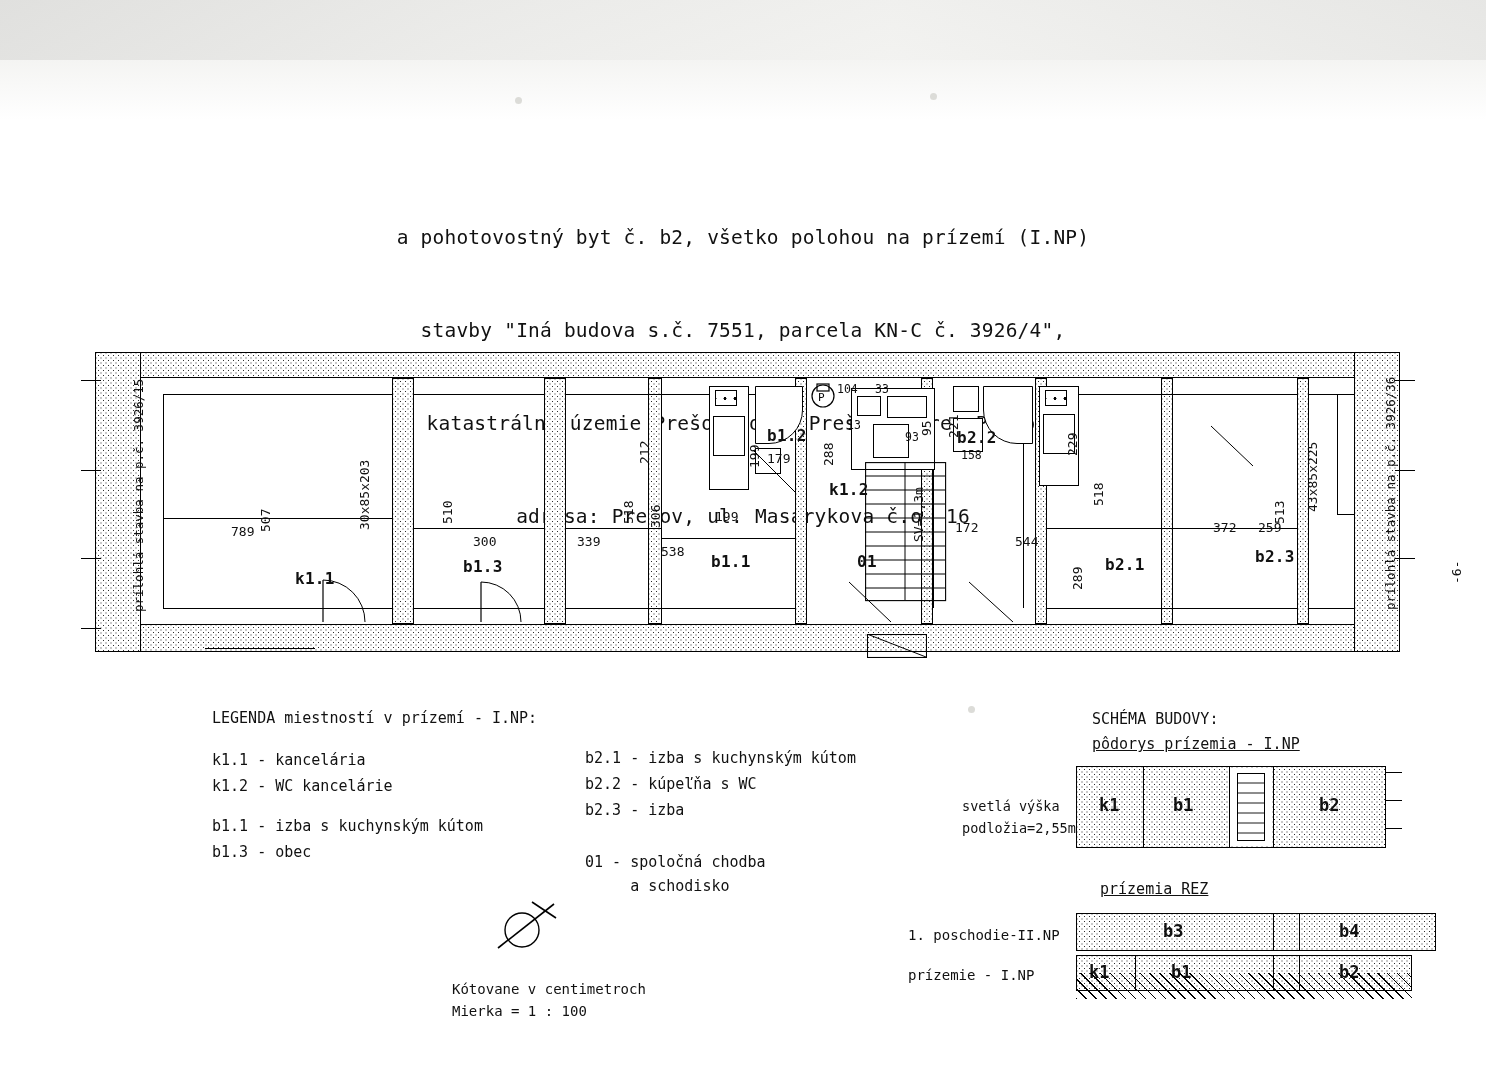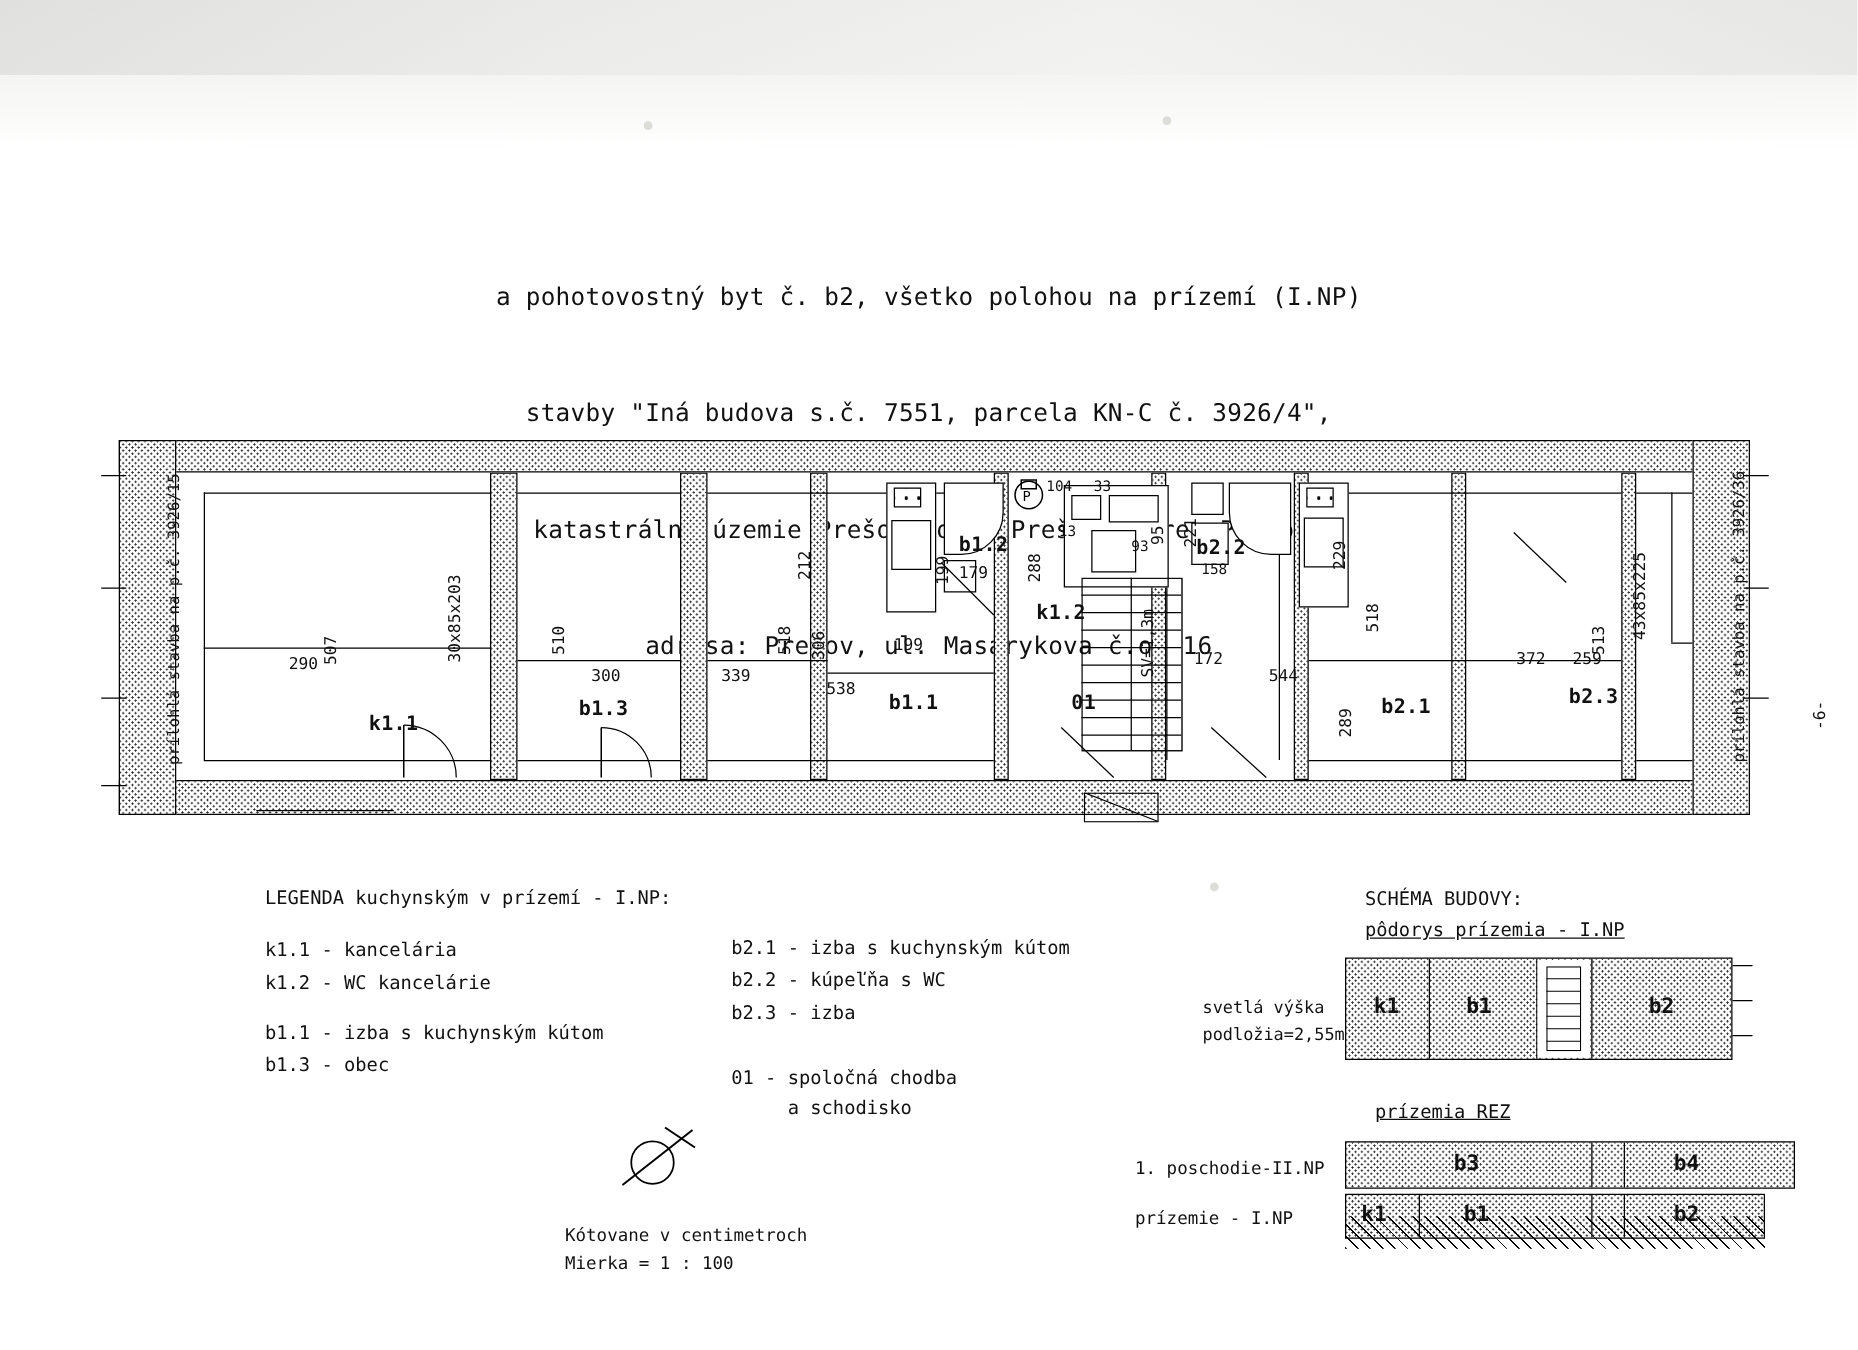--- a/index.html
+++ b/index.html
@@ -340,21 +340,21 @@
   <div class="rlabel" style="left:200px; top:200px;margin-top:17px;">k1.1</div>
   <div class="rlabel" style="left:368px; top:205px;">b1.3</div>
   <div class="rlabel" style="left:616px; top:200px;">b1.1</div>
   <div class="rlabel" style="left:672px; top:74px;">b1.2</div>
   <div class="rlabel" style="left:734px; top:128px;">k1.2</div>
   <div class="rlabel" style="left:762px; top:200px;">01</div>
   <div class="rlabel" style="left:862px; top:76px;">b2.2</div>
   <div class="rlabel" style="left:1010px; top:203px;">b2.1</div>
   <div class="rlabel" style="left:1160px; top:195px;">b2.3</div>
 
-  <div class="dim" style="left:136px; top:172px;">290</div>
+  <div class="dim" style="left:136px; top:172px;">789</div>
   <div class="dim" style="left:192px; top:172px;"></div>
   <div class="dim" style="left:378px; top:182px;">300</div>
   <div class="dim" style="left:482px; top:182px;">339</div>
   <div class="dim" style="left:566px; top:192px;">538</div>
   <div class="dim" style="left:620px; top:157px;">199</div>
   <div class="dim" style="left:672px; top:99px;">179</div>
   <div class="dim dimsmall" style="left:742px; top:30px;">104</div>
   <div class="dim dimsmall" style="left:780px; top:30px;">33</div>
   <div class="dim dimsmall" style="left:810px; top:30px;margin-top:48px;">93</div>
   <div class="dim dimsmall" style="left:752px; top:66px;">13</div>
@@ -387,21 +387,21 @@
   <div class="line hline" style="left:-14px; top:28px; width:20px;"></div>
   <div class="line hline" style="left:-14px; top:118px; width:20px;"></div>
   <div class="line hline" style="left:-14px; top:206px; width:20px;"></div>
   <div class="line hline" style="left:-14px; top:276px; width:20px;"></div>
   <div class="line hline" style="left:1300px; top:28px; width:20px;"></div>
   <div class="line hline" style="left:1300px; top:118px; width:20px;"></div>
   <div class="line hline" style="left:1300px; top:206px; width:20px;"></div>
 </div>
 
 <div class="legend">
-  <div class="lh">LEGENDA kuchynským v prízemí - I.NP:</div>
+  <div class="lh">LEGENDA miestností v prízemí - I.NP:</div>
   <div>k1.1 - kancelária</div>
   <div>k1.2 - WC kancelárie</div>
   <div style="height:14px;"></div>
   <div>b1.1 - izba s kuchynským kútom</div>
   <div>b1.3 - obec</div>
 </div>
 
 <div class="legend-col2">
   <div>b2.1 - izba s kuchynským kútom</div>
   <div>b2.2 - kúpeľňa s WC</div>

